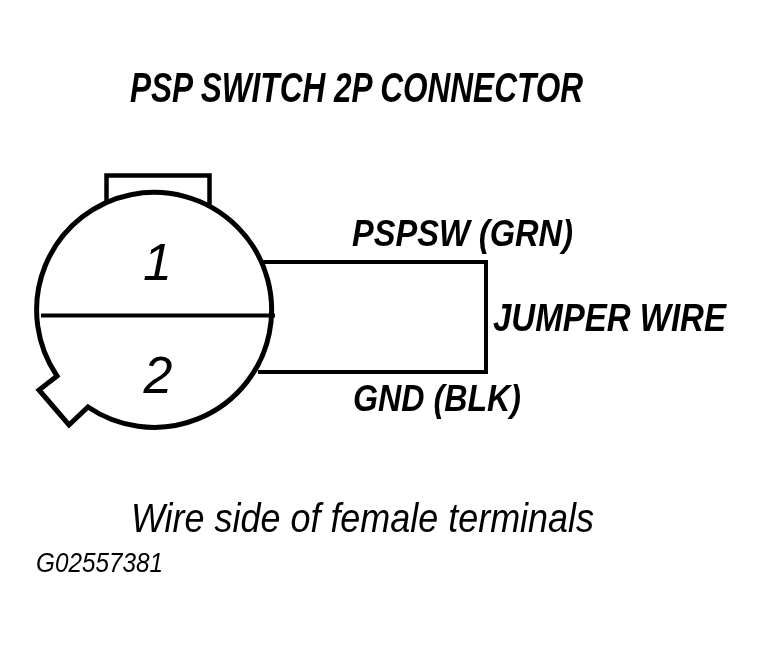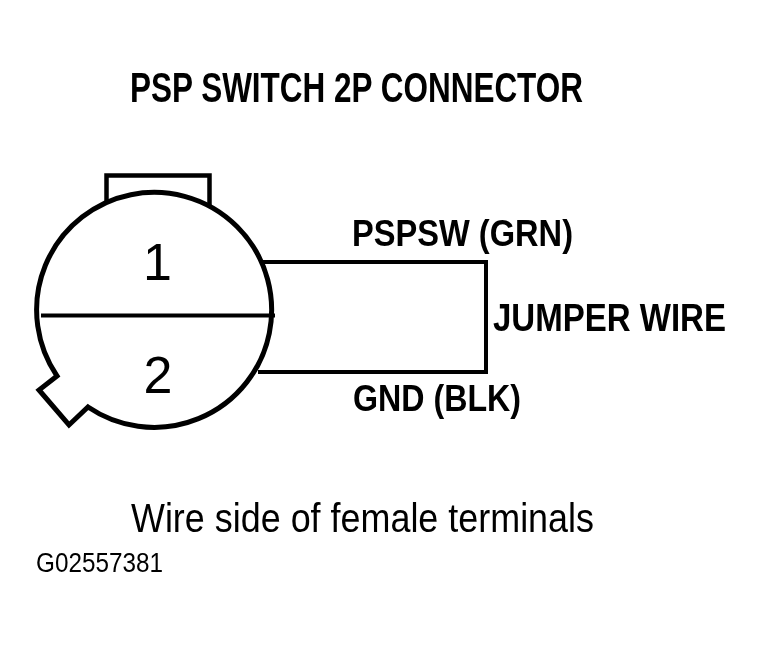--- a/index.html
+++ b/index.html
@@ -7,20 +7,21 @@
     padding: 0;
     background: #ffffff;
   }
   .page {
     position: relative;
     width: 758px;
     height: 648px;
     background: #ffffff;
     overflow: hidden;
     font-family: "Liberation Sans", "DejaVu Sans", sans-serif;
+    font-style: italic;
   }
   svg.diagram {
     position: absolute;
     left: 0;
     top: 0;
     width: 758px;
     height: 648px;
   }
   .ink-stroke {
     fill: none;

